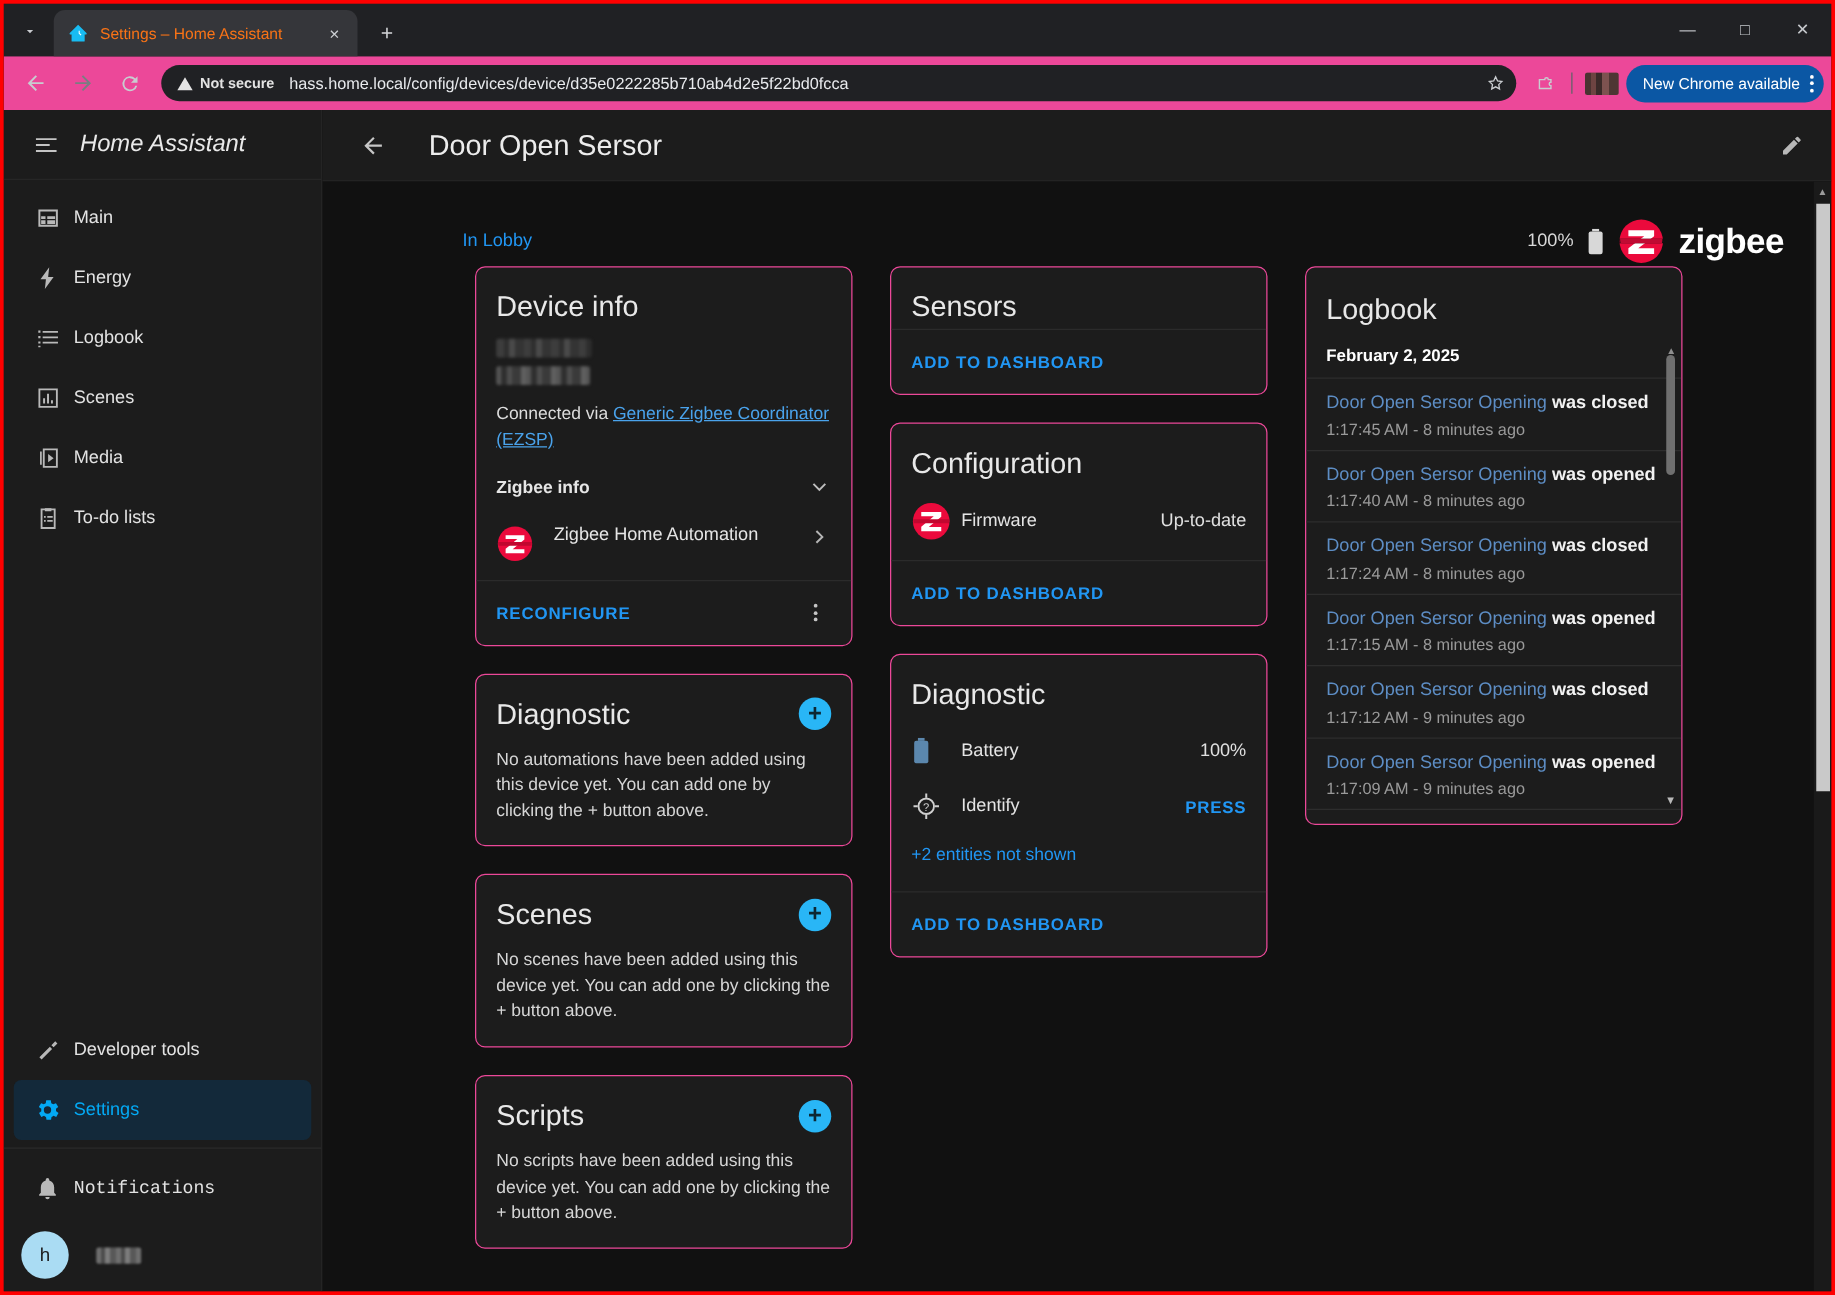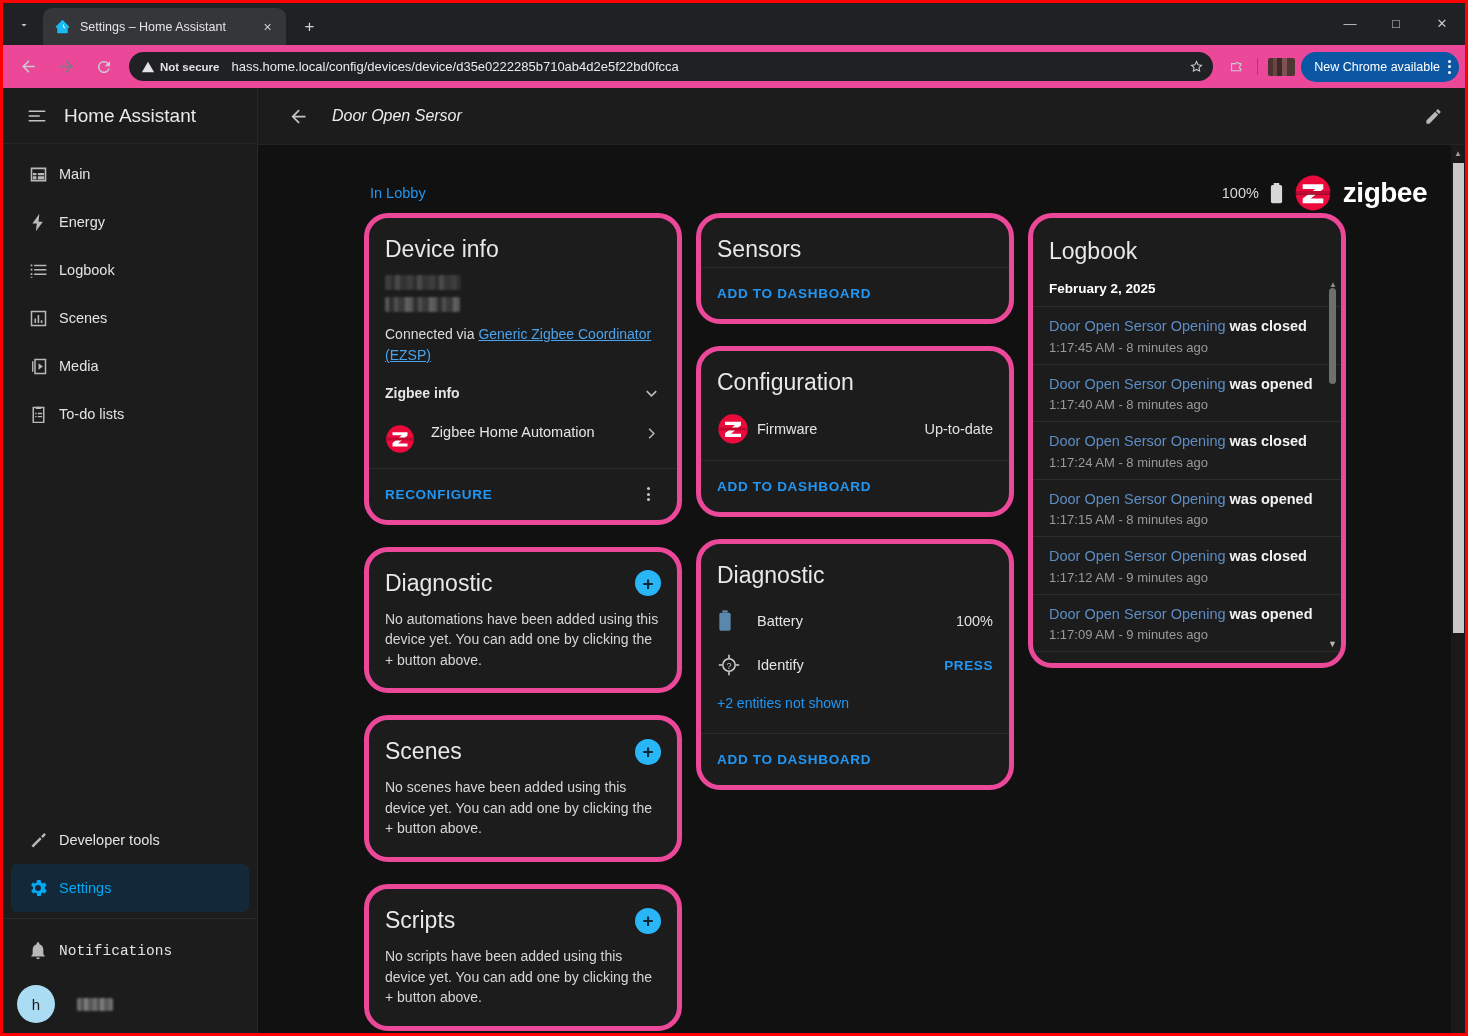--- a/index.html
+++ b/index.html
@@ -35,21 +35,21 @@
     height: 37px; width: 243px; background: #35363a;
     border-radius: 9px 9px 0 0; display: flex; align-items: center;
     padding: 0 8px 0 11px; position: relative;
   }
   .tab .favicon {
     width: 17px; height: 17px; flex: 0 0 17px; margin-right: 9px;
     position: relative;
   }
   .tab .favicon svg { display: block; }
   .tab .tabtitle {
-    flex: 1 1 auto; font-size: 12.5px; color: #e5e5e5;
+    flex: 1 1 auto; font-size: 12.5px; color: #f97316;
     white-space: nowrap; overflow: hidden; text-overflow: ellipsis;
   }
   .tab .tabclose {
     width: 21px; height: 21px; border-radius: 50%;
     display: flex; align-items: center; justify-content: center;
     color: #cdd0d4; font-size: 14px; line-height: 1;
   }
   .newtab {
     width: 29px; height: 29px; margin: 0 0 4px 9px;
     border-radius: 50%; display: flex; align-items: center;
@@ -122,20 +122,21 @@
   }
   .sidebar {
     width: 255px; flex: 0 0 255px; background: #1c1c1c;
     border-right: 1px solid #272727;
     display: flex; flex-direction: column;
   }
   .sb-header {
     height: 56px; display: flex; align-items: center;
     padding: 0 8px 0 14px; border-bottom: 1px solid #262626;
     flex: 0 0 56px;
+    font-style: italic;
   }
   .sb-menu {
     width: 40px; height: 40px; display: flex; align-items: center;
     justify-content: center; color: #c4c4c4; flex: 0 0 40px;
   }
   .sb-title {
     font-size: 19px; color: #e9e9e9; margin-left: 7px; font-weight: 400;
   }
   .sb-list { padding-top: 6px; flex: 0 0 auto; }
   .sb-item {
@@ -171,21 +172,21 @@
   .main { flex: 1 1 auto; display: flex; flex-direction: column; min-width: 0; background:#111111; }
   .main-header {
     height: 57px; flex: 0 0 57px; display: flex; align-items: center;
     padding: 0 12px 0 20px; border-bottom: 1px solid #232323;
     background: #1c1c1c;
   }
   .hdr-back {
     width: 40px; height: 40px; display: flex; align-items: center;
     justify-content: center; color: #c6c6c6; flex: 0 0 40px;
   }
-  .hdr-title { font-size: 16px; color: #ececec; margin-left: 14px; flex: 1 1 auto; font-style: italic; }
+  .hdr-title { font-size: 23px; color: #ececec; margin-left: 25px; flex: 1 1 auto; }
   .hdr-edit {
     width: 40px; height: 40px; display: flex; align-items: center;
     justify-content: center; color: #b8b8b8; flex: 0 0 40px;
   }
 
   .content-wrap { flex: 1 1 auto; position: relative; min-height: 0; overflow: hidden; }
   .content {
     position: absolute; inset: 0 14px 0 0; overflow: hidden;
     padding: 0 0 0 0;
   }
@@ -214,22 +215,23 @@
 
   .columns {
     display: flex; gap: 14px; padding: 6px 24px 0 106px; align-items: flex-start;
   }
   .col { display: flex; flex-direction: column; gap: 22px; }
   .col1 { width: 318px; flex: 0 0 318px; }
   .col2 { width: 318px; flex: 0 0 318px; }
   .col3 { width: 318px; flex: 0 0 318px; }
 
   .card {
-    background: #1c1c1c; border: 5px solid #ec4899; border-radius: 24px;
+    background: #1c1c1c; border: 1px solid #ec4899; border-radius: 8px;
     overflow: hidden;
+    margin-left: 16px;
   }
   .card-title {
     font-size: 23px; color: #e8e8e8; font-weight: 400;
     padding: 18px 16px 4px 16px;
   }
   .card-title-row {
     display: flex; align-items: center; padding: 18px 16px 4px 16px;
   }
   .card-title-row .card-title { padding: 0; flex: 1 1 auto; }
   .plus-btn {

